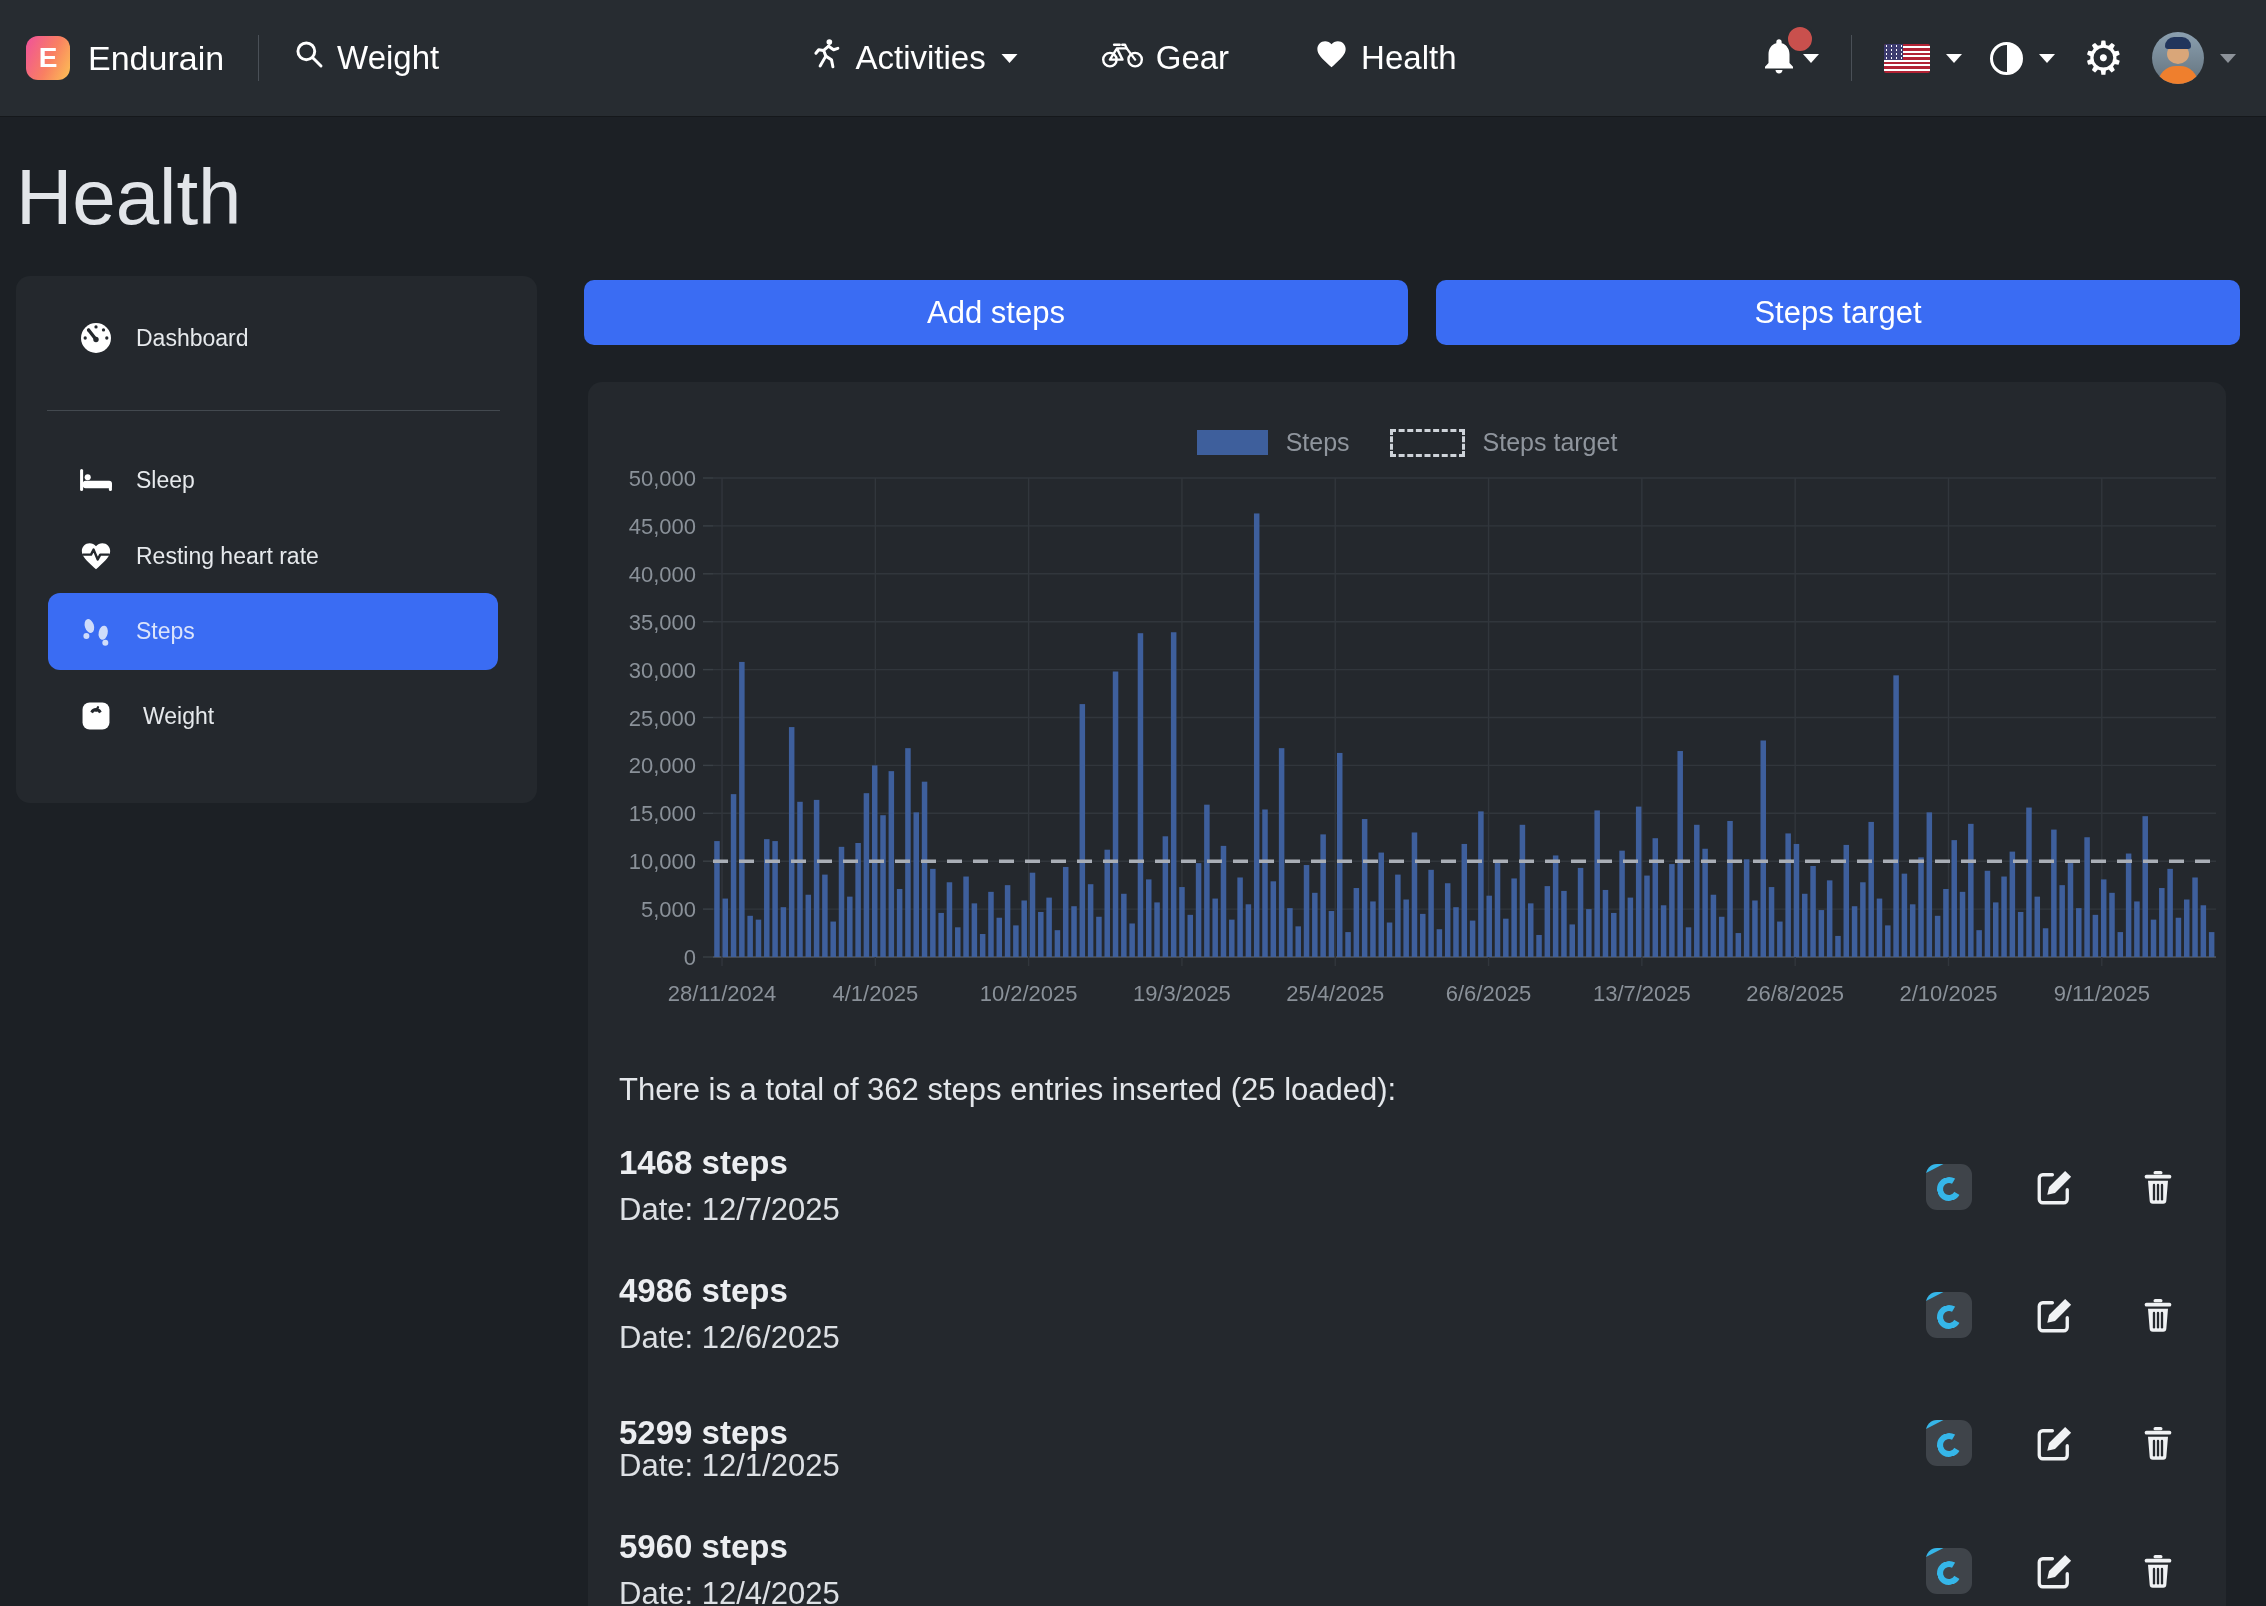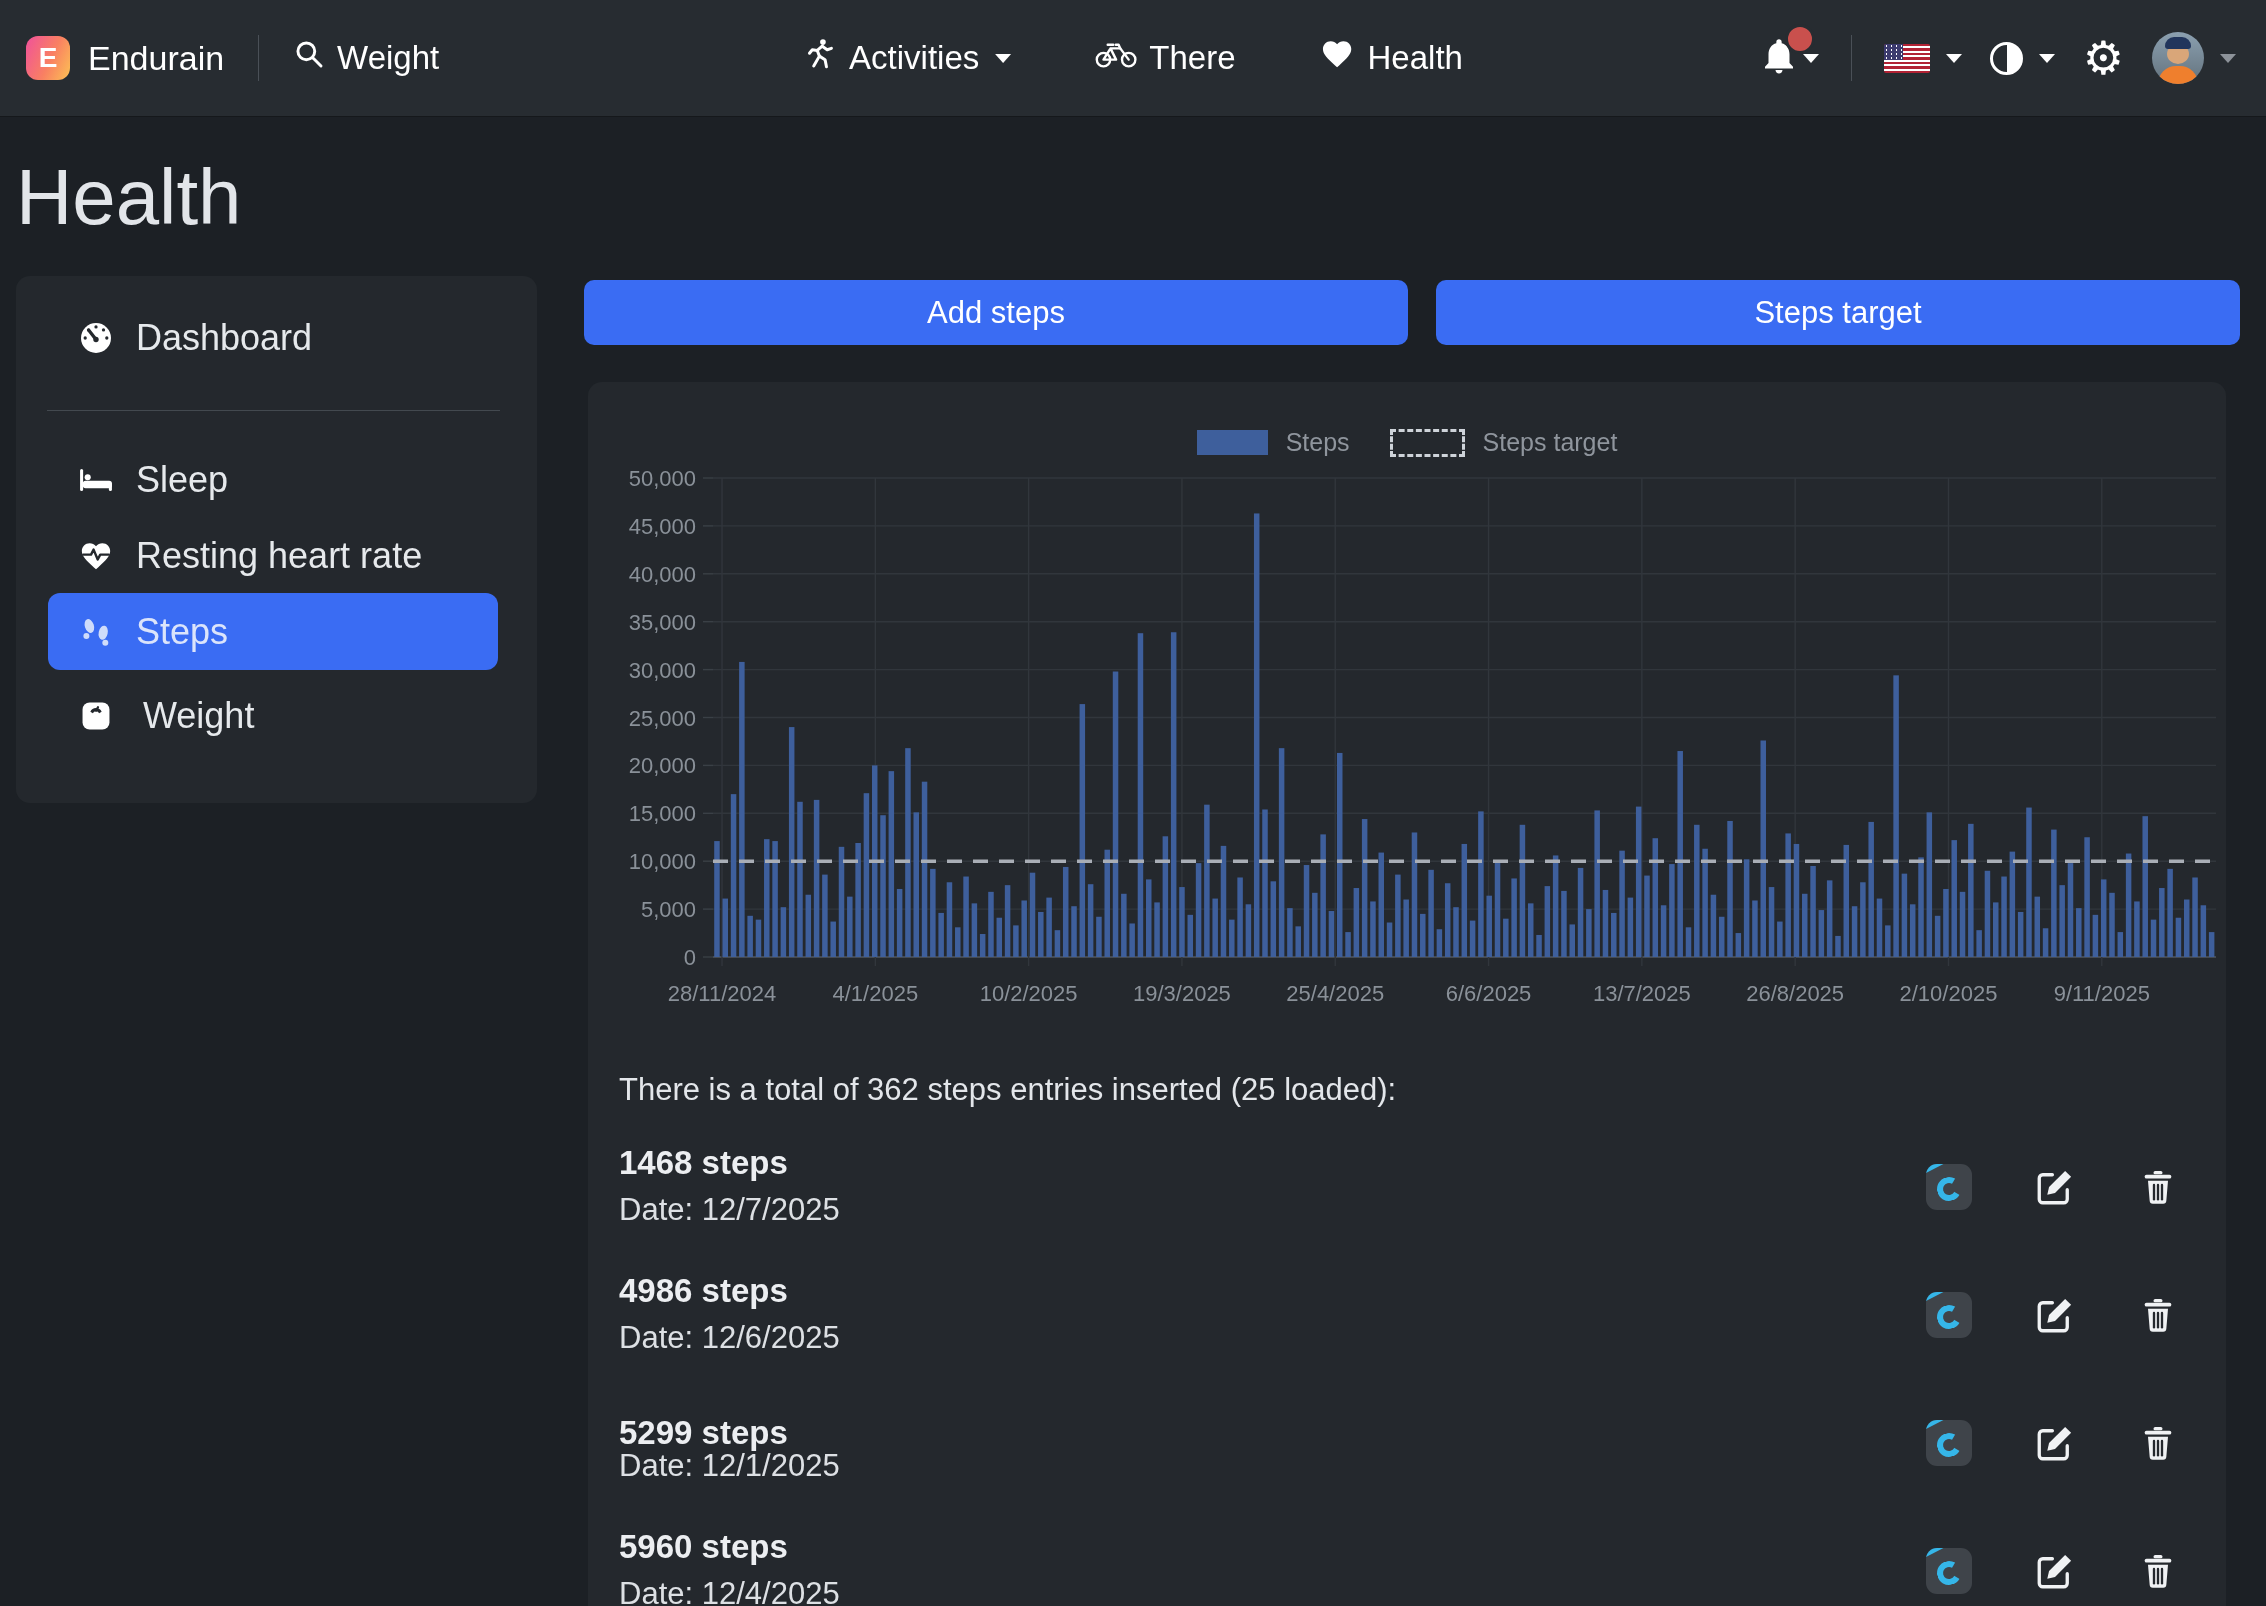--- a/index.html
+++ b/index.html
@@ -40,21 +40,21 @@
     background:linear-gradient(180deg,#8ba0b0 0%,#63727d 100%); }
   .av-face{ position:absolute; top:12px; left:15px; width:22px; height:20px; border-radius:50%; background:#d9a679; }
   .av-cap{ position:absolute; top:5px; left:13px; width:26px; height:12px; border-radius:12px 12px 4px 4px; background:#21355c; }
   .av-shirt{ position:absolute; bottom:-6px; left:6px; width:40px; height:24px; border-radius:18px 18px 0 0; background:#ef7f2d; }
   
   .page-title{ position:absolute; left:16px; top:152px; font-size:78px; font-weight:500; color:#e2e5e9; }
   
   .side-card{ position:absolute; left:16px; top:276px; width:521px; height:527px;
     background:#24282d; border-radius:14px; }
   .side-item{ position:absolute; left:32px; right:39px; height:64px; display:flex; align-items:center;
-    gap:22px; padding-left:30px; font-size:36px; color:#e6e9ec; cursor:pointer; border-radius:12px; }
+    gap:22px; padding-left:30px; font-size:23px; color:#e6e9ec; cursor:pointer; border-radius:12px; }
   .side-item .icn{ width:36px; display:flex; justify-content:center; }
   .side-item.active{ background:#3a6cf3; color:#dbe4fb; height:77px; }
   .side-hr{ position:absolute; left:31px; right:37px; top:134px; height:1px; background:#43494f; }
   
   .btn-primary{ position:absolute; top:280px; height:65px; background:#3a6cf3; color:#fff;
     border:none; border-radius:10px; font-size:31px; font-family:inherit;
     display:flex; align-items:center; justify-content:center; cursor:pointer; }
   #btn-add{ left:584px; width:824px; }
   #btn-target{ left:1436px; width:804px; }
   
@@ -116,21 +116,21 @@
     <div class="nav-link">
       <span>
         <svg width="42" height="30" viewBox="0 0 30 20" fill="none" stroke="#fff" stroke-width="1.7" stroke-linecap="round" stroke-linejoin="round">
           <circle cx="6" cy="14" r="4.8"></circle>
             <circle cx="24" cy="14" r="4.8"></circle>
           <path d="M6 14 L11 6 H18 L24 14 M11 6 L15 14 H6"></path>
           <path d="M18 6 L16.8 3.4 H14.8"></path>
             <path d="M9 3.4 h4"></path>
         </svg>
       </span>
-      <span>There</span>
+      <span>Gear</span>
     </div>
     <div class="nav-link">
       <span>
         <svg width="36" height="34" viewBox="0 0 24 24" fill="#fff">
           <path d="M12 21.35l-1.45-1.32C5.4 15.36 2 12.28 2 8.5 2 5.42 4.42 3 7.5 3c1.74 0 3.41.81 4.5 2.09C13.09 3.81 14.76 3 16.5 3 19.58 3 22 5.42 22 8.5c0 3.78-3.4 6.86-8.55 11.54L12 21.35z"></path>
         </svg>
       </span>
       <span>Health</span>
     </div>
   </nav>

